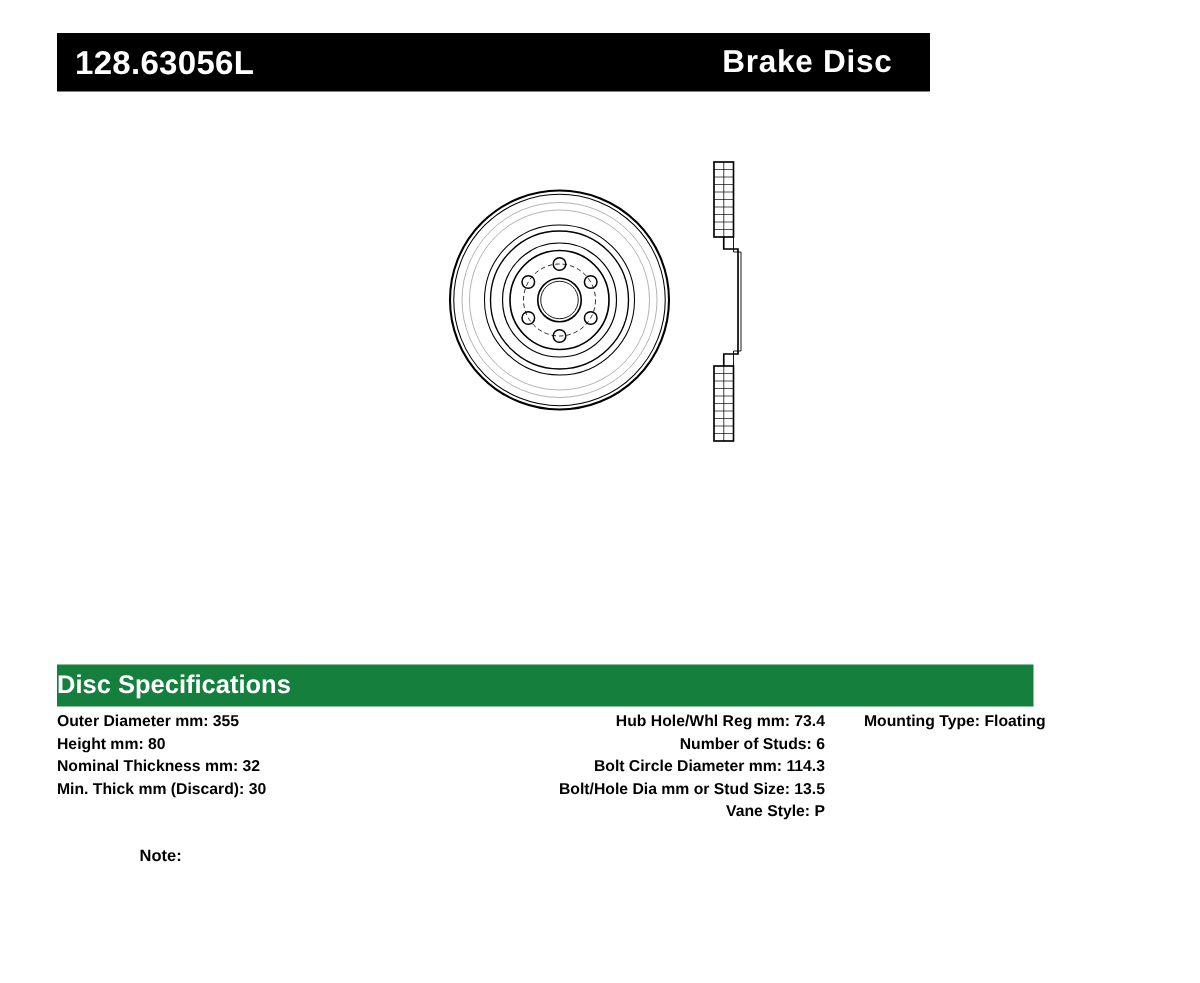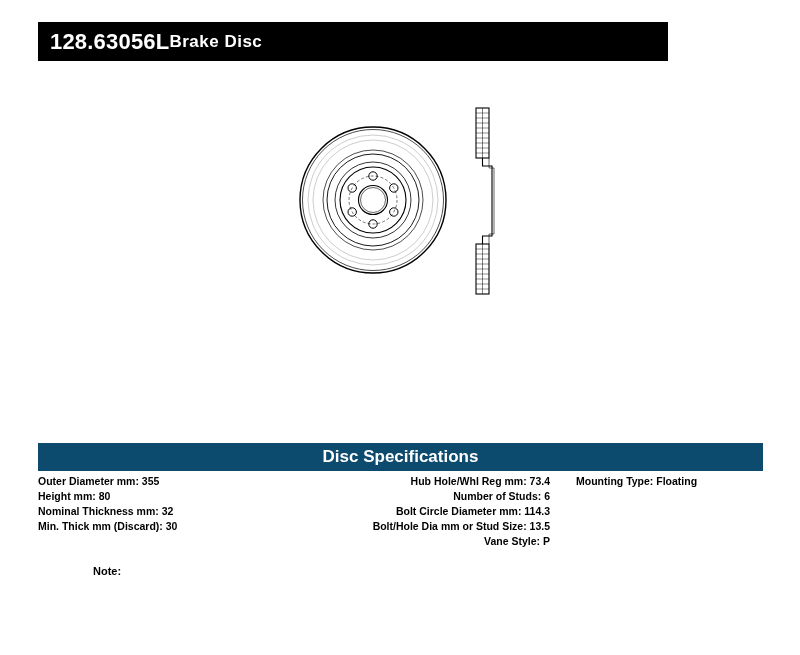--- a/index.html
+++ b/index.html
@@ -14,39 +14,39 @@
     color: #000000;
     position: relative;
     overflow: hidden;
   }
 
   
   .header-bar {
     position: absolute;
     left: 38px;
     top: 22px;
-    width: 630px;
+    width: 582px;
     height: 39px;
     background: #000000;
     display: flex;
     align-items: center;
-    justify-content: flex-start;
+    justify-content: space-between;
     box-sizing: border-box;
     padding: 0 25px 0 12px;
   }
   .part-number {
     color: #ffffff;
     font-size: 22px;
     font-weight: bold;
     letter-spacing: 0.2px;
     font-family: "Liberation Sans", sans-serif;
   }
   .product-type {
     color: #ffffff;
-    font-size: 17px;
+    font-size: 21px;
     font-weight: bold;
     letter-spacing: 0.5px;
     font-family: "Liberation Sans", sans-serif;
   }
 
   
   .drawing-area {
     position: absolute;
     left: 38px;
     top: 70px;
@@ -62,26 +62,25 @@
     position: absolute;
     left: 420px;
     top: 26px;
   }
 
   
   .spec-bar {
     position: absolute;
     left: 38px;
     top: 443px;
-    width: 725px;
+    width: 651px;
     height: 28px;
-    background: #0c4a6e;
+    background: #15803d;
     display: flex;
     align-items: center;
-    justify-content: center;
   }
   .spec-bar-title {
     color: #ffffff;
     font-size: 17px;
     font-weight: bold;
   }
 
   .spec-columns {
     position: absolute;
     left: 38px;

